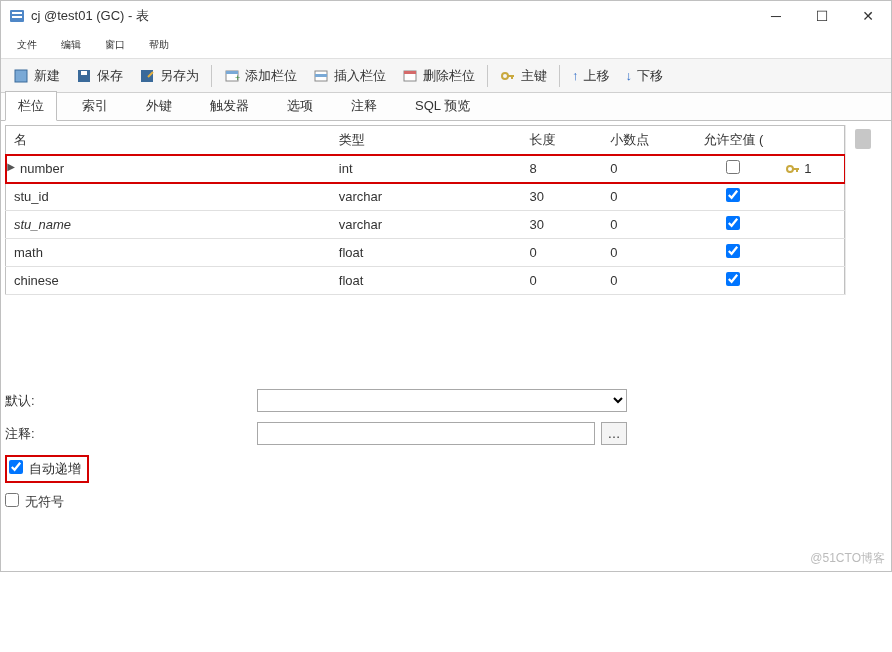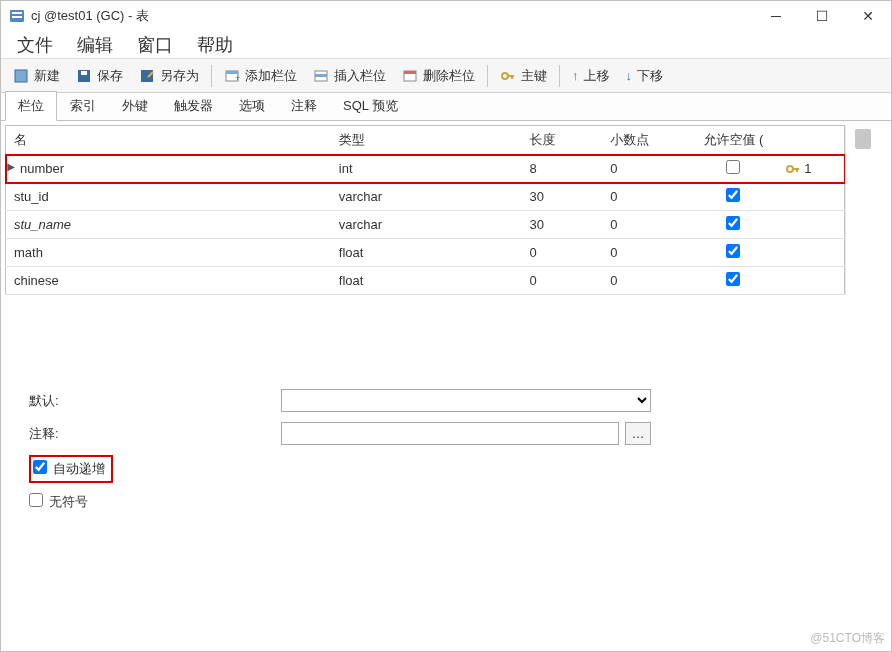--- a/index.html
+++ b/index.html
@@ -1,47 +1,47 @@
 <!DOCTYPE html>
 <html><head>
 <meta charset="utf-8">
 <style>
   * { box-sizing: border-box; margin: 0; padding: 0; font-family: "Microsoft YaHei", "Segoe UI", sans-serif; }
   body { background: #ffffff; font-size: 13px; color: #333; }
-  .window { width: 892px; height: 652px; display: flex; flex-direction: column; border: 1px solid #c0c0c0; background: #fff; position: relative; }
+  .window { width: 892px; height: 572px; display: flex; flex-direction: column; border: 1px solid #c0c0c0; background: #fff; position: relative; }
   .titlebar { height: 30px; display: flex; align-items: center; padding: 0 0 0 8px; background: #fff; }
   .titlebar .app-icon { width: 16px; height: 16px; margin-right: 6px; }
   .titlebar .title-text { flex: 1; font-size: 13px; color: #333; }
   .titlebar .win-btn { width: 46px; height: 100%; display: flex; align-items: center; justify-content: center; font-size: 14px; }
   .menubar { height: 28px; display: flex; align-items: center; padding: 0 4px; border-bottom: 1px solid #e0e0e0; }
-  .menubar .menu-item { padding: 4px 12px; font-size: 18px; font-family: Liberation Mono, monospace; }
+  .menubar .menu-item { padding: 4px 12px; font-size: 10px; font-family: Liberation Mono, monospace; }
   .toolbar { height: 34px; display: flex; align-items: center; padding: 0 4px; background: #f6f6f6; border-bottom: 1px solid #d0d0d0; }
   .toolbar .tb-btn { padding: 4px 8px; display: flex; align-items: center; gap: 5px; font-size: 13px; cursor: pointer; justify-content: center; }
   .toolbar .sep { width: 1px; height: 22px; background: #c8c8c8; margin: 0 4px; }
-  .tabbar { height: 28px; display: flex; align-items: flex-end; padding: 0 4px; border-bottom: 1px solid #c0c0c0; background: #fdfdfd; }
+  .tabbar { height: 28px; display: flex; align-items: flex-end; padding: 0 4px; border-bottom: 1px solid #c0c0c0; background: #fdfdfd; gap: 12px; }
   .tabbar .tab { padding: 5px 12px; font-size: 13px; border: 1px solid transparent; margin-bottom: -1px; }
   .tabbar .tab.active { border: 1px solid #c0c0c0; border-bottom: 1px solid #fff; background: #fff; }
   .table-wrap { position: relative; padding: 4px; flex-shrink: 0; }
   .cols-table { width: 840px; border: 1px solid #c0c0c0; border-collapse: collapse; table-layout: fixed; background: #fff; }
   .cols-table th, .cols-table td { border-bottom: 1px solid #e0e0e0; padding: 5px 8px; font-size: 13px; text-align: left; height: 26px; }
   .cols-table th { font-weight: normal; border-bottom: 1px solid #c8c8c8; }
   .cols-table .col-name { width: 290px; }
   .cols-table .col-type { width: 170px; }
   .cols-table .col-len  { width: 72px; }
   .cols-table .col-dec  { width: 78px; }
   .cols-table .col-null { width: 78px; text-align: center; }
   .cols-table .col-key  { width: 60px; }
   .row-highlight { outline: 2px solid #d40000; outline-offset: -1px; }
   .row-indicator { position: absolute; left: -2px; width: 14px; text-align: center; color: #555; }
   .key-cell { display: flex; align-items: center; gap: 3px; }
   .table-area { display: flex; }
   .scroll-col { width: 34px; border: 0; border-left: 1px solid #e8e8e8; display: flex; justify-content: center; padding-top: 4px; }
   .scroll-thumb { width: 16px; height: 20px; background: #c7c7c7; border-radius: 2px; }
   .empty-space { height: 80px; }
-  .props { padding: 10px 28px; display: flex; flex-direction: column; gap: 10px; }
+  .props { padding: 10px 4px; display: flex; flex-direction: column; gap: 10px; }
   .prop-row { display: flex; align-items: center; gap: 6px; }
   .prop-row .label { width: 50px; font-size: 13px; }
   .prop-row select, .prop-row input.txt { border: 1px solid #a8a8a8; height: 23px; background: #fff; font-size: 13px; padding: 0 4px; }
   .prop-row select { width: 370px; }
   .prop-row input.txt { width: 338px; }
   .dots-btn { width: 26px; height: 23px; border: 1px solid #a8a8a8; background: #f4f4f4; display: flex; align-items: center; justify-content: center; }
   .chk-row { display: flex; align-items: flex-start; gap: 6px; font-size: 13px; }
   .chk-highlight { border: 2px solid #d40000; padding: 3px 6px 3px 2px; width: max-content; }
   .footer-watermark { position: absolute; right: 6px; bottom: 4px; font-size: 12px; color: #bbb; }
   input[type="checkbox"] { width: 14px; height: 14px; }

